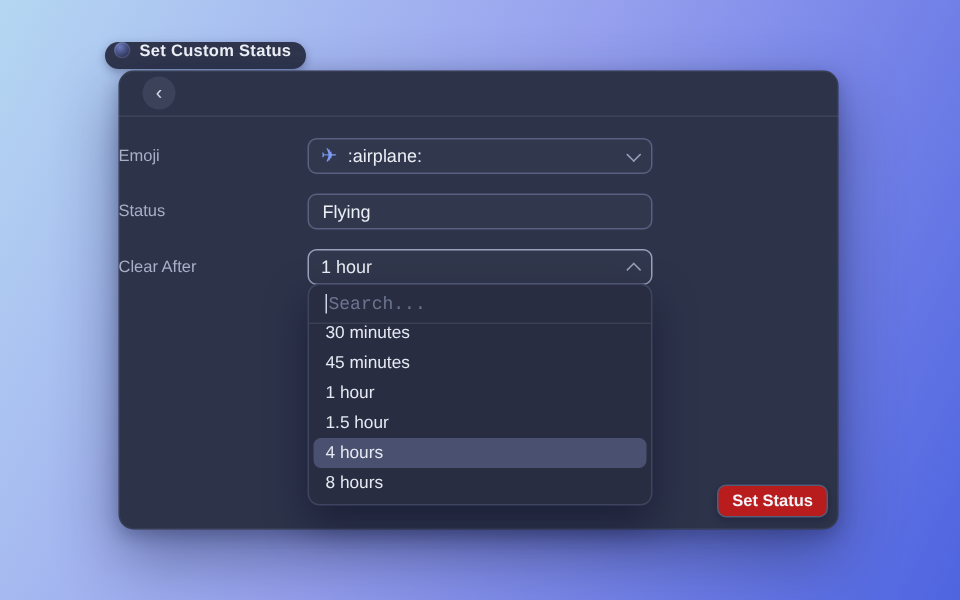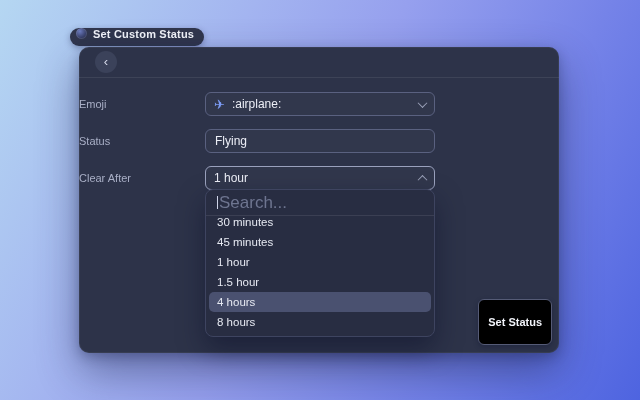--- a/index.html
+++ b/index.html
@@ -73,41 +73,41 @@
 
   
   .dropdown{
     position:absolute;left:126px;top:142px;width:230px;height:148px;box-sizing:border-box;
     background:#282d42;border:1px solid #3e4460;border-radius:8px;
     box-shadow:0 12px 26px rgba(12,16,42,.5);overflow:hidden;
   }
   .dd-search{position:relative;height:25px;}
   .dd-search input{
     width:100%;height:100%;box-sizing:border-box;background:transparent;border:none;outline:none;
-    padding:0 10px 0 13px;font-size:17px;color:#e6e9f2;
-    font-family:Liberation Sans, sans-serif;
+    padding:0 10px 0 13px;font-size:12px;color:#e6e9f2;
+    font-family:Liberation Mono, monospace;
   }
   .dd-search input::placeholder{color:#6e7590;}
   .dd-caret{
     position:absolute;left:11px;top:6px;width:1px;height:13px;background:#cfd4e8;
   }
   .dd-divider{height:1px;background:rgba(255,255,255,.09);}
   .dd-list{padding:0 3px 2px;overflow:hidden;}
   .dd-option{
     height:20px;line-height:20px;padding:0 8px;border-radius:5px;
     font-size:11.5px;color:#e6e9f2;white-space:nowrap;cursor:pointer;
   }
   .dd-option.clipped{margin-top:-4px;}
   .dd-option.highlighted{background:#4a5170;}
 
   
   .submit-btn{
     position:absolute;right:7px;bottom:8px;height:20px;
-    display:flex;align-items:center;padding:12px 9px;
-    background:#000000;border:1px solid #555b76;border-radius:6px;
+    display:flex;align-items:center;padding:0 9px;
+    background:#b91c1c;border:1px solid #555b76;border-radius:6px;
     font-size:11px;font-weight:700;color:#f2f4fa;cursor:pointer;white-space:nowrap;
     box-shadow:0 2px 5px rgba(15,20,50,.35);
   }
 </style>
 </head>
 <body>
 
 <div class="stage">
 
   <div class="badge">

